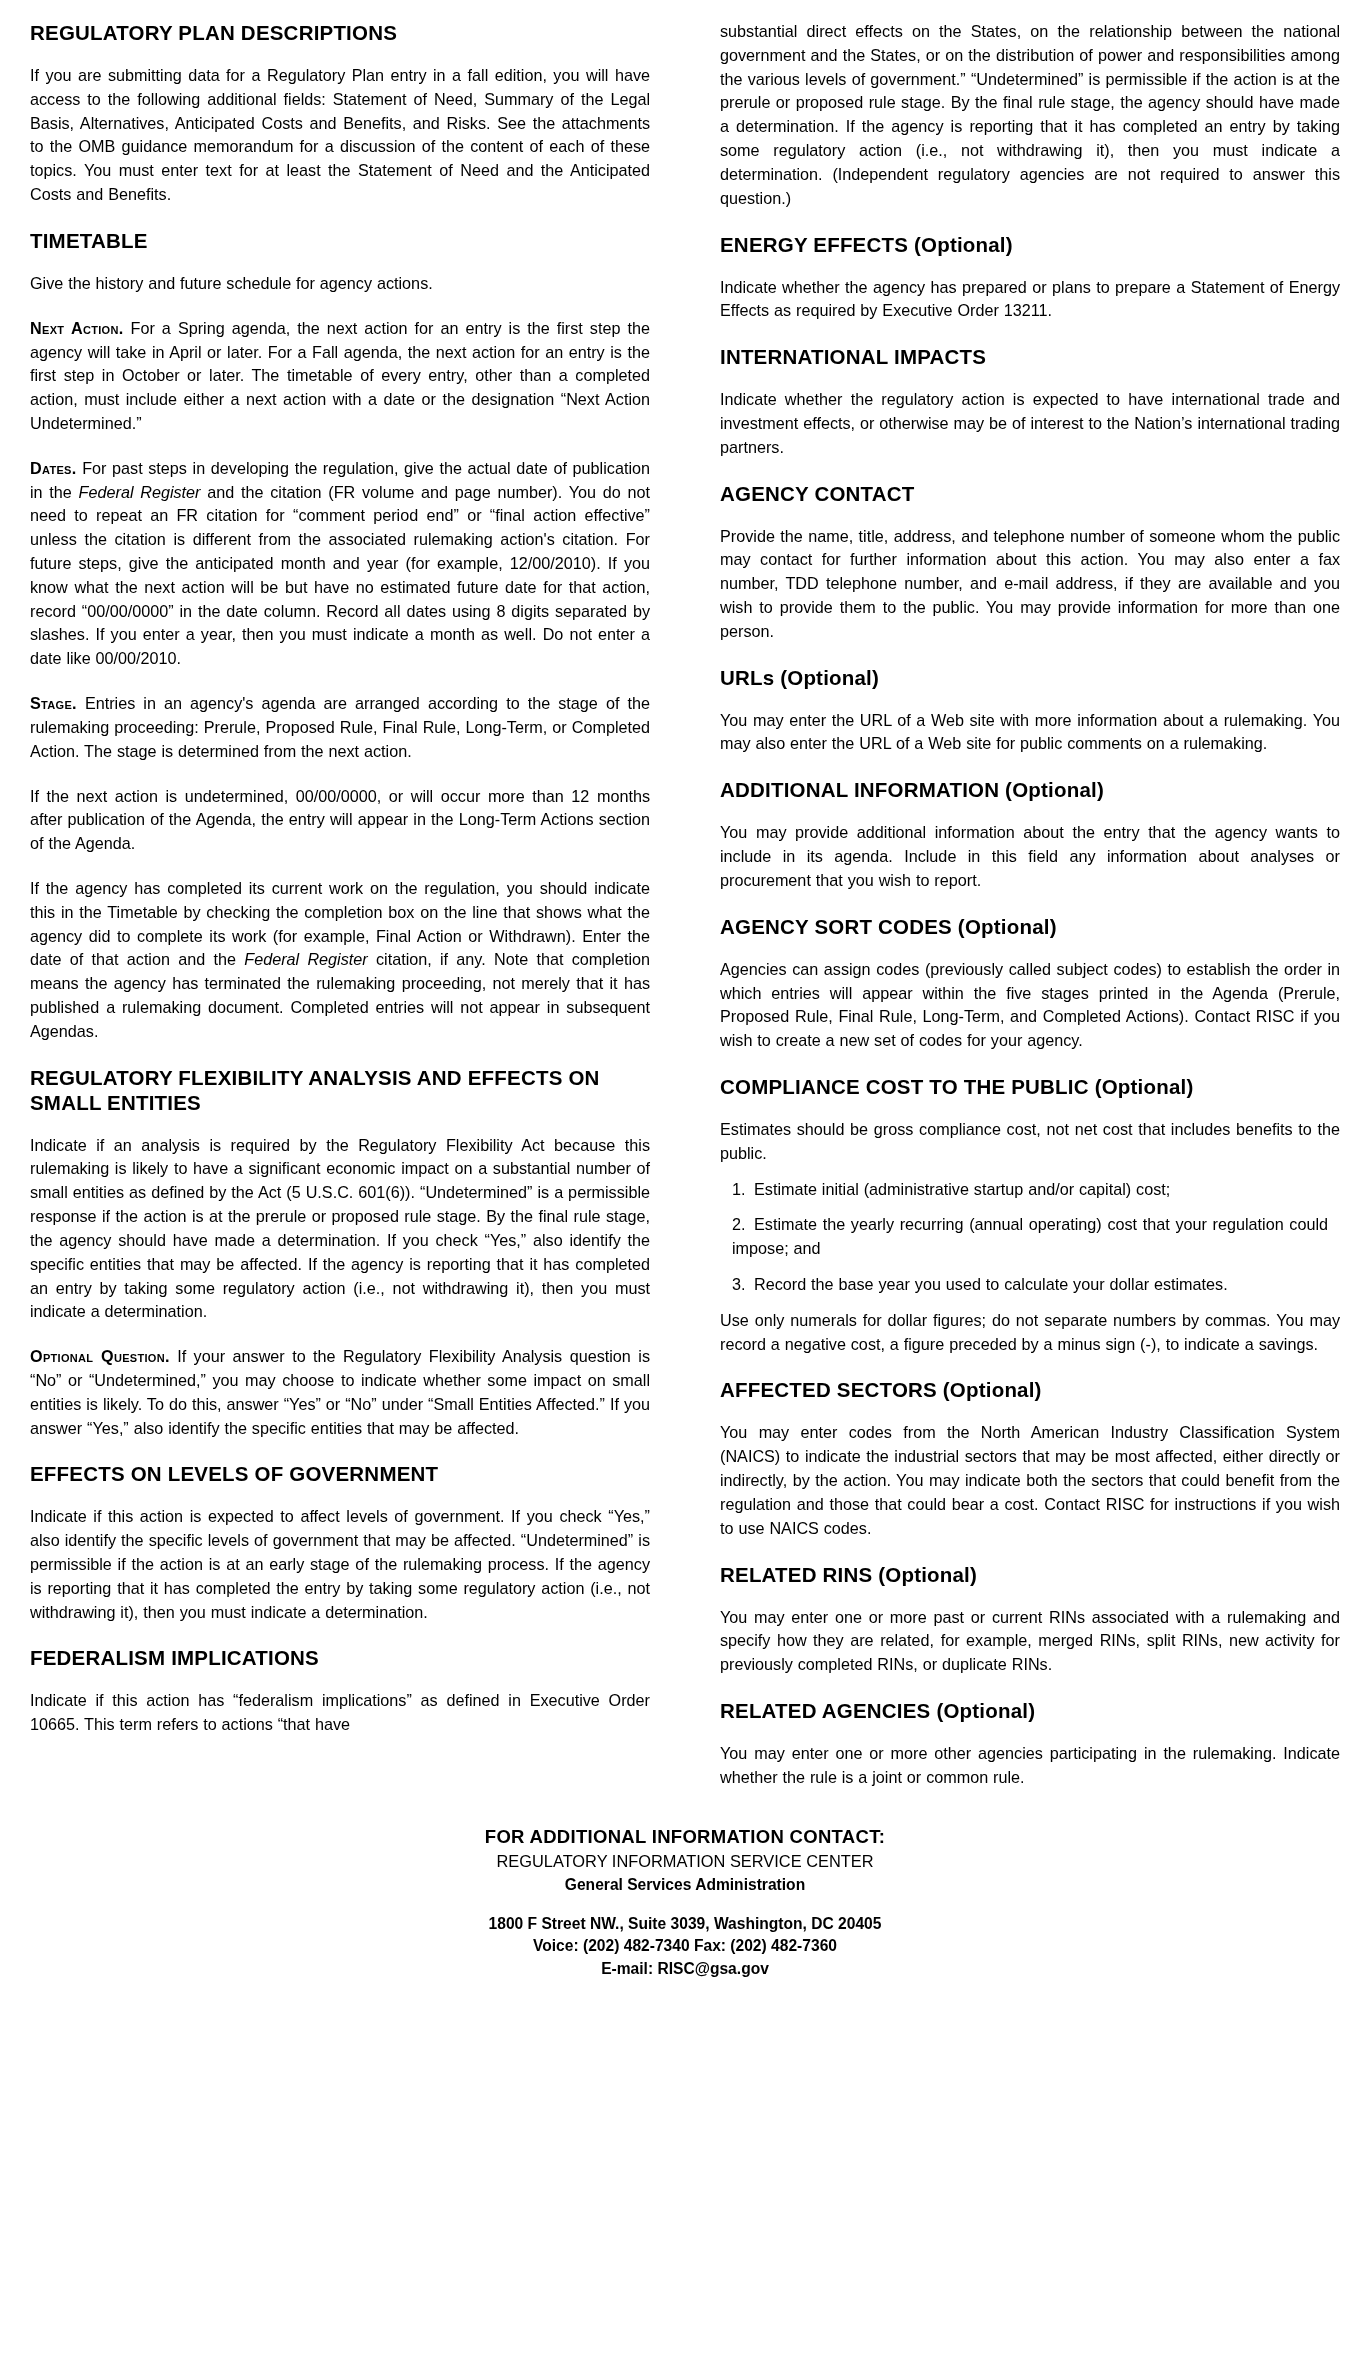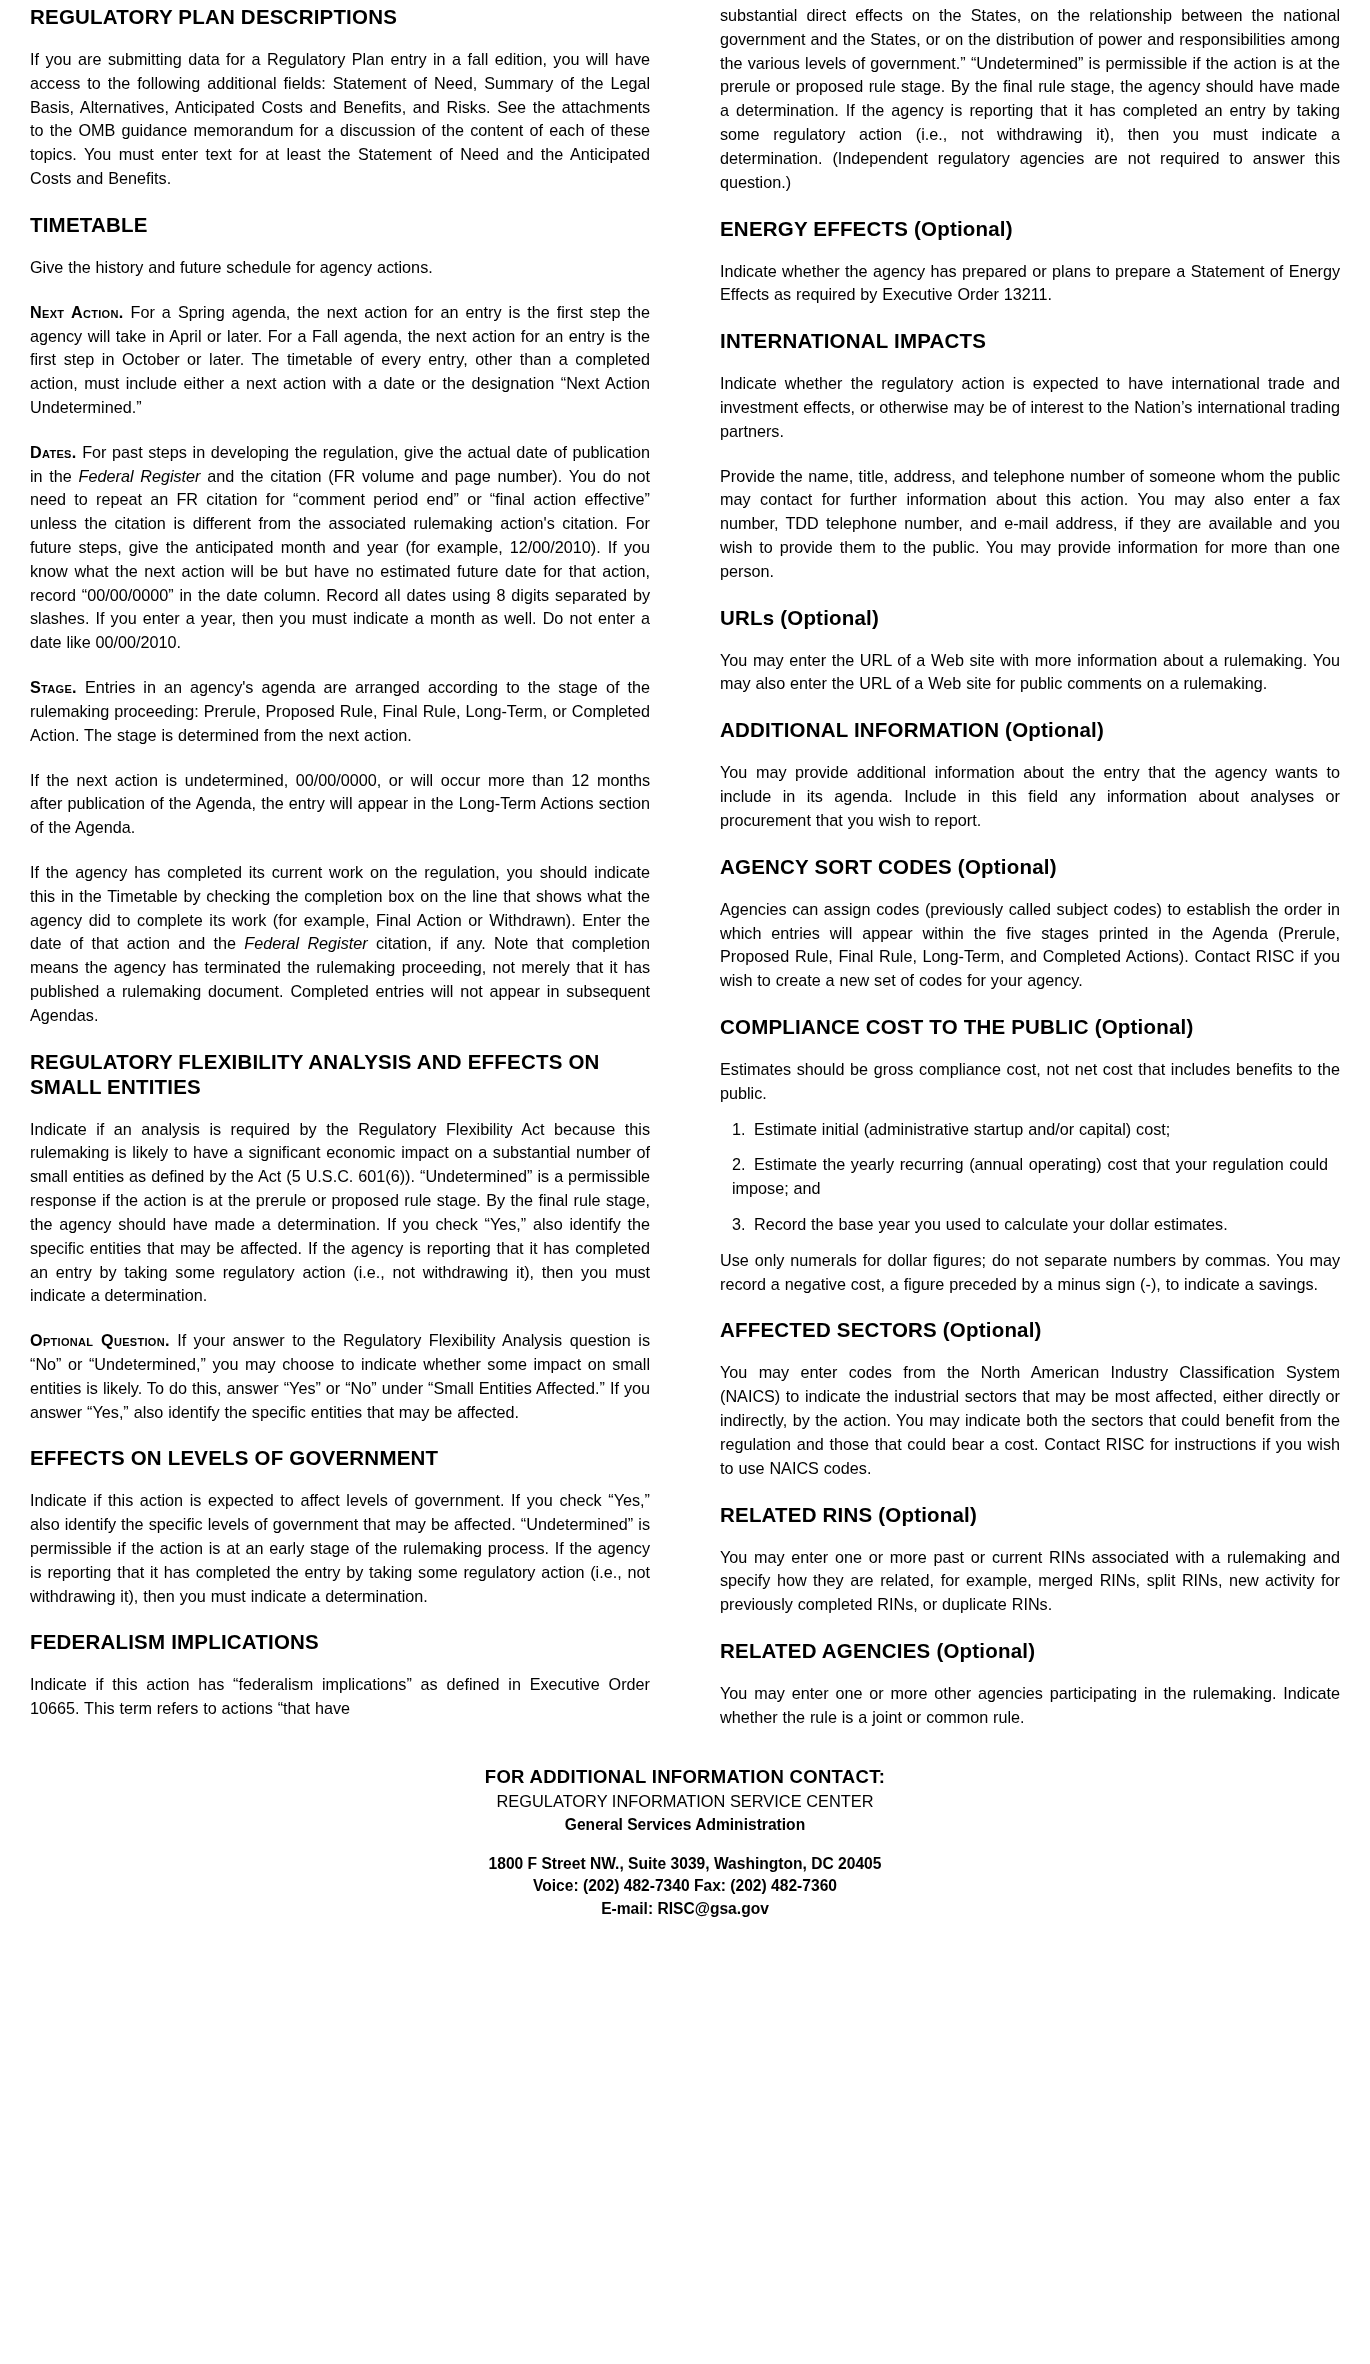--- a/index.html
+++ b/index.html
@@ -10,21 +10,21 @@
   body {
     width: 1370px;
     min-height: 2364px;
     font-family: "Liberation Sans", sans-serif;
     color: #000000;
   }
   .page {
     width: 1370px;
     min-height: 2364px;
     box-sizing: border-box;
-    padding: 4px 30px 10px 30px;
+    padding: 20px 30px 10px 30px;
     position: relative;
   }
   .columns {
     display: flex;
     flex-direction: row;
     justify-content: space-between;
     align-items: flex-start;
   }
   .col {
     width: 620px;
@@ -142,20 +142,21 @@
     <div class="col">
 
       <p class="para">substantial direct effects on the States, on the relationship between the national government and the States, or on the distribution of power and responsibilities among the various levels of government.” “Undetermined” is permissible if the action is at the prerule or proposed rule stage.   By the final rule stage, the agency should have made a determination.   If the agency is reporting that it has completed an entry by taking some regulatory action (i.e., not withdrawing it), then you must indicate a determination.  (Independent regulatory agencies are not required to answer this question.)</p>
 
       <h2 class="sec spacer-top">ENERGY EFFECTS (Optional)</h2>
       <p class="para">Indicate whether the agency has prepared or plans to prepare a Statement of Energy Effects as required by Executive Order 13211.</p>
 
       <h2 class="sec spacer-top">INTERNATIONAL IMPACTS</h2>
       <p class="para">Indicate whether the regulatory action is expected to have international trade and investment effects, or otherwise may be of interest to the Nation’s international trading partners.</p>
 
+      <h2 class="sec spacer-top">AGENCY CONTACT</h2>
       <p class="para">Provide the name, title, address, and telephone number of someone whom the public may contact for further information about this action.  You may also enter a fax number, TDD telephone number, and e-mail address, if they are available and you wish to provide them to the public.  You may provide information for more than one person.</p>
 
       <h2 class="sec spacer-top">URLs (Optional)</h2>
       <p class="para">You may enter the URL of a Web site with more information about a rulemaking.  You may also enter the URL of a Web site for public comments on a rulemaking.</p>
 
       <h2 class="sec spacer-top">ADDITIONAL INFORMATION (Optional)</h2>
       <p class="para">You may provide additional information about the entry that the agency wants to include in its agenda.  Include in this field any information about analyses or procurement that you wish to report.</p>
 
       <h2 class="sec spacer-top">AGENCY SORT CODES (Optional)</h2>
       <p class="para">Agencies can assign codes (previously called subject codes) to establish the order in which entries will appear within the five stages printed in the Agenda (Prerule, Proposed Rule, Final Rule, Long-Term, and Completed Actions).  Contact RISC if you wish to create a new set of codes for your agency.</p>

